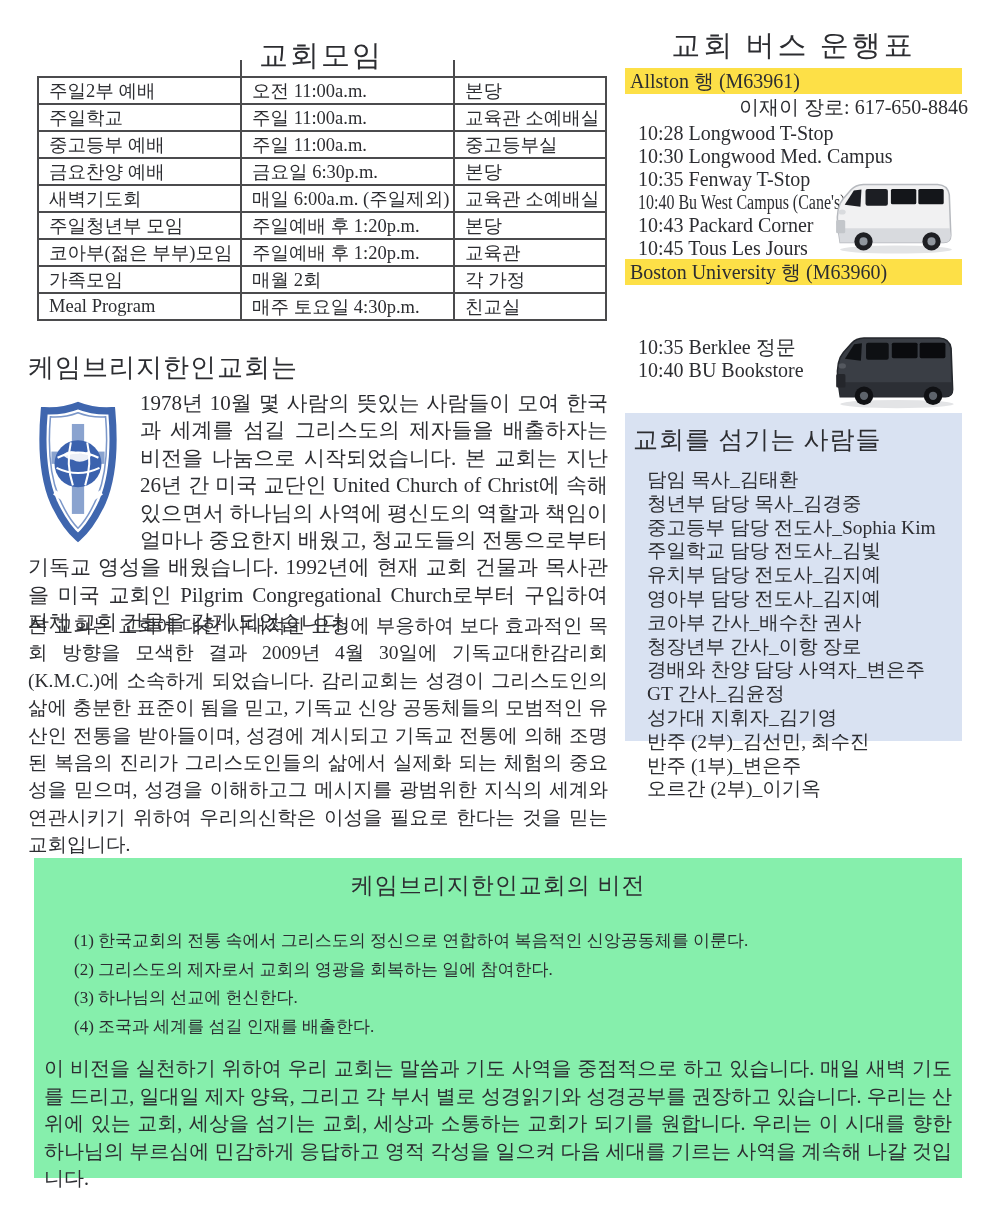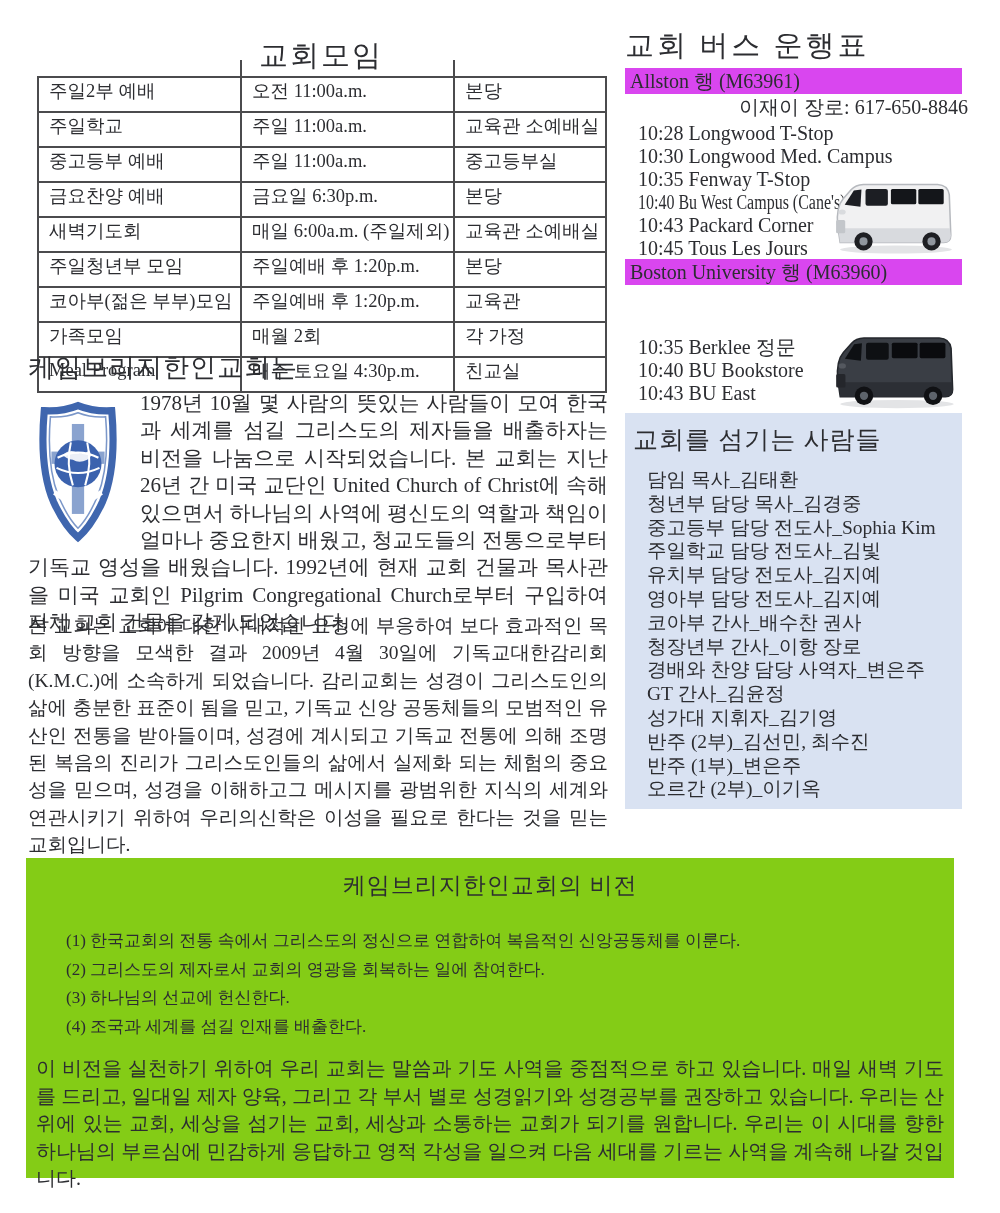--- a/index.html
+++ b/index.html
@@ -5,44 +5,44 @@
   html,body{margin:0;padding:0;background:#fff;}
   .page{position:relative;width:1000px;height:1213px;background:#ffffff;overflow:hidden;
         font-family:"Liberation Serif","DejaVu Serif",serif;color:#2c2d31;}
   .abs{position:absolute;}
 
   
   .meetings-title{left:37px;top:36px;width:568px;text-align:center;font-size:29px;letter-spacing:2px;}
   .stub{width:2px;background:#4b4b4d;}
   table.meetings{left:37px;top:76px;width:568px;border-collapse:collapse;table-layout:fixed;
                  font-size:18.5px;}
-  table.meetings td{border:2px solid #4b4b4d;height:23.5px;padding:0 4px 8px 10px;white-space:nowrap;overflow:hidden;}
+  table.meetings td{border:2px solid #4b4b4d;height:23.5px;padding:0 4px 0 10px;white-space:nowrap;overflow:hidden;}
   table.meetings col.c1{width:203px;} table.meetings col.c2{width:213px;} table.meetings col.c3{width:152px;}
 
   
-  .bus-title{left:625px;top:26px;width:337px;font-size:29px;letter-spacing:3px;}
-  .route-bar{left:625px;width:337px;height:26px;background:#d946ef;font-size:20px;
+  .bus-title{left:625px;top:26px;width:337px;text-align:center;font-size:29px;letter-spacing:3px;}
+  .route-bar{left:625px;width:337px;height:26px;background:#fde047;font-size:20px;
              line-height:26px;padding-left:5px;box-sizing:border-box;white-space:nowrap;}
   .bus-line{left:638px;width:330px;height:23px;font-size:20px;line-height:23px;white-space:nowrap;}
   .condensed{transform:scaleX(0.8);transform-origin:left center;display:inline-block;}
 
   
-  .people-panel{left:625px;top:413px;width:337px;height:396px;background:#d9e2f2;box-sizing:border-box;
+  .people-panel{left:625px;top:413px;width:337px;height:328px;background:#d9e2f2;box-sizing:border-box;
                 padding:10px 0 0 8px;}
   .people-title{font-size:25px;letter-spacing:1px;}
   .people-list{margin:12px 0 8px 14px;font-size:19.5px;line-height:23.8px;white-space:nowrap;}
 
   
   .about-heading{left:28px;top:350px;font-size:26px;letter-spacing:1px;}
   .about-p1{left:28px;top:390px;width:580px;font-size:21px;line-height:27.4px;text-align:justify;}
   .about-p2{left:28px;top:612px;width:580px;font-size:19.5px;line-height:27.4px;text-align:justify;}
   .logo-box{float:left;width:92px;height:146px;margin:8px 16px 2px 4px;}
 
   
-  .vision-panel{left:26px;top:858px;width:928px;height:320px;background:#84cc16;box-sizing:border-box;
+  .vision-panel{left:34px;top:858px;width:928px;height:320px;background:#86efac;box-sizing:border-box;
                 padding-top:12px;}
   .vision-title{text-align:center;font-size:23px;letter-spacing:1px;}
   .vision-list{margin:26px 0 0 40px;font-size:17px;line-height:28.5px;}
   .vision-par{margin:14px 10px 0 10px;font-size:20px;line-height:27.6px;text-align:justify;}
 
   .van-box{position:absolute;}
 </style>
 </head>
 <body>
 
@@ -135,21 +135,20 @@
       <circle cx="64" cy="130" r="18" fill="#1e1f23"></circle>
         <circle cx="64" cy="130" r="8" fill="#90969e"></circle>
       <circle cx="198" cy="130" r="18" fill="#1e1f23"></circle>
         <circle cx="198" cy="130" r="8" fill="#90969e"></circle>
     </svg>
   </div>
 
   <div class="abs route-bar" style="top:259px;">Boston University 행 (M63960)</div>
   <div class="abs bus-line" style="top:336px;">10:35 Berklee 정문</div>
   <div class="abs bus-line" style="top:359px;font-family:Liberation Serif, serif;">10:40 BU Bookstore</div>
-  <div class="abs bus-line" style="top:382px;">10:43 BU East</div>
 
   <div class="van-box" style="left:831px;top:326px;width:134px;height:88px;">
     <svg viewBox="0 0 260 160" width="134" height="88">
       <ellipse cx="128" cy="146" rx="110" ry="8" fill="#e3e4e6"></ellipse>
       <path d="M18,132 L13,98 Q10,62 24,46 L40,28 Q48,19 64,18 L210,18 Q230,19 233,38 L236,118 Q236,132 222,132 Z" fill="#3a3e45" stroke="#24272c" stroke-width="3"></path>
       <path d="M18,132 L14,104 L234,104 L236,118 Q236,132 222,132 Z" fill="#2c2f35"></path>
       <polygon points="27,58 45,30 60,28 58,62" fill="#0e1013"></polygon>
       <rect x="68" y="27" width="44" height="33" rx="4" fill="#0e1013"></rect>
       <rect x="118" y="27" width="50" height="30" rx="3" fill="#0a0b0e"></rect>
       <rect x="172" y="27" width="50" height="30" rx="3" fill="#0a0b0e"></rect>

